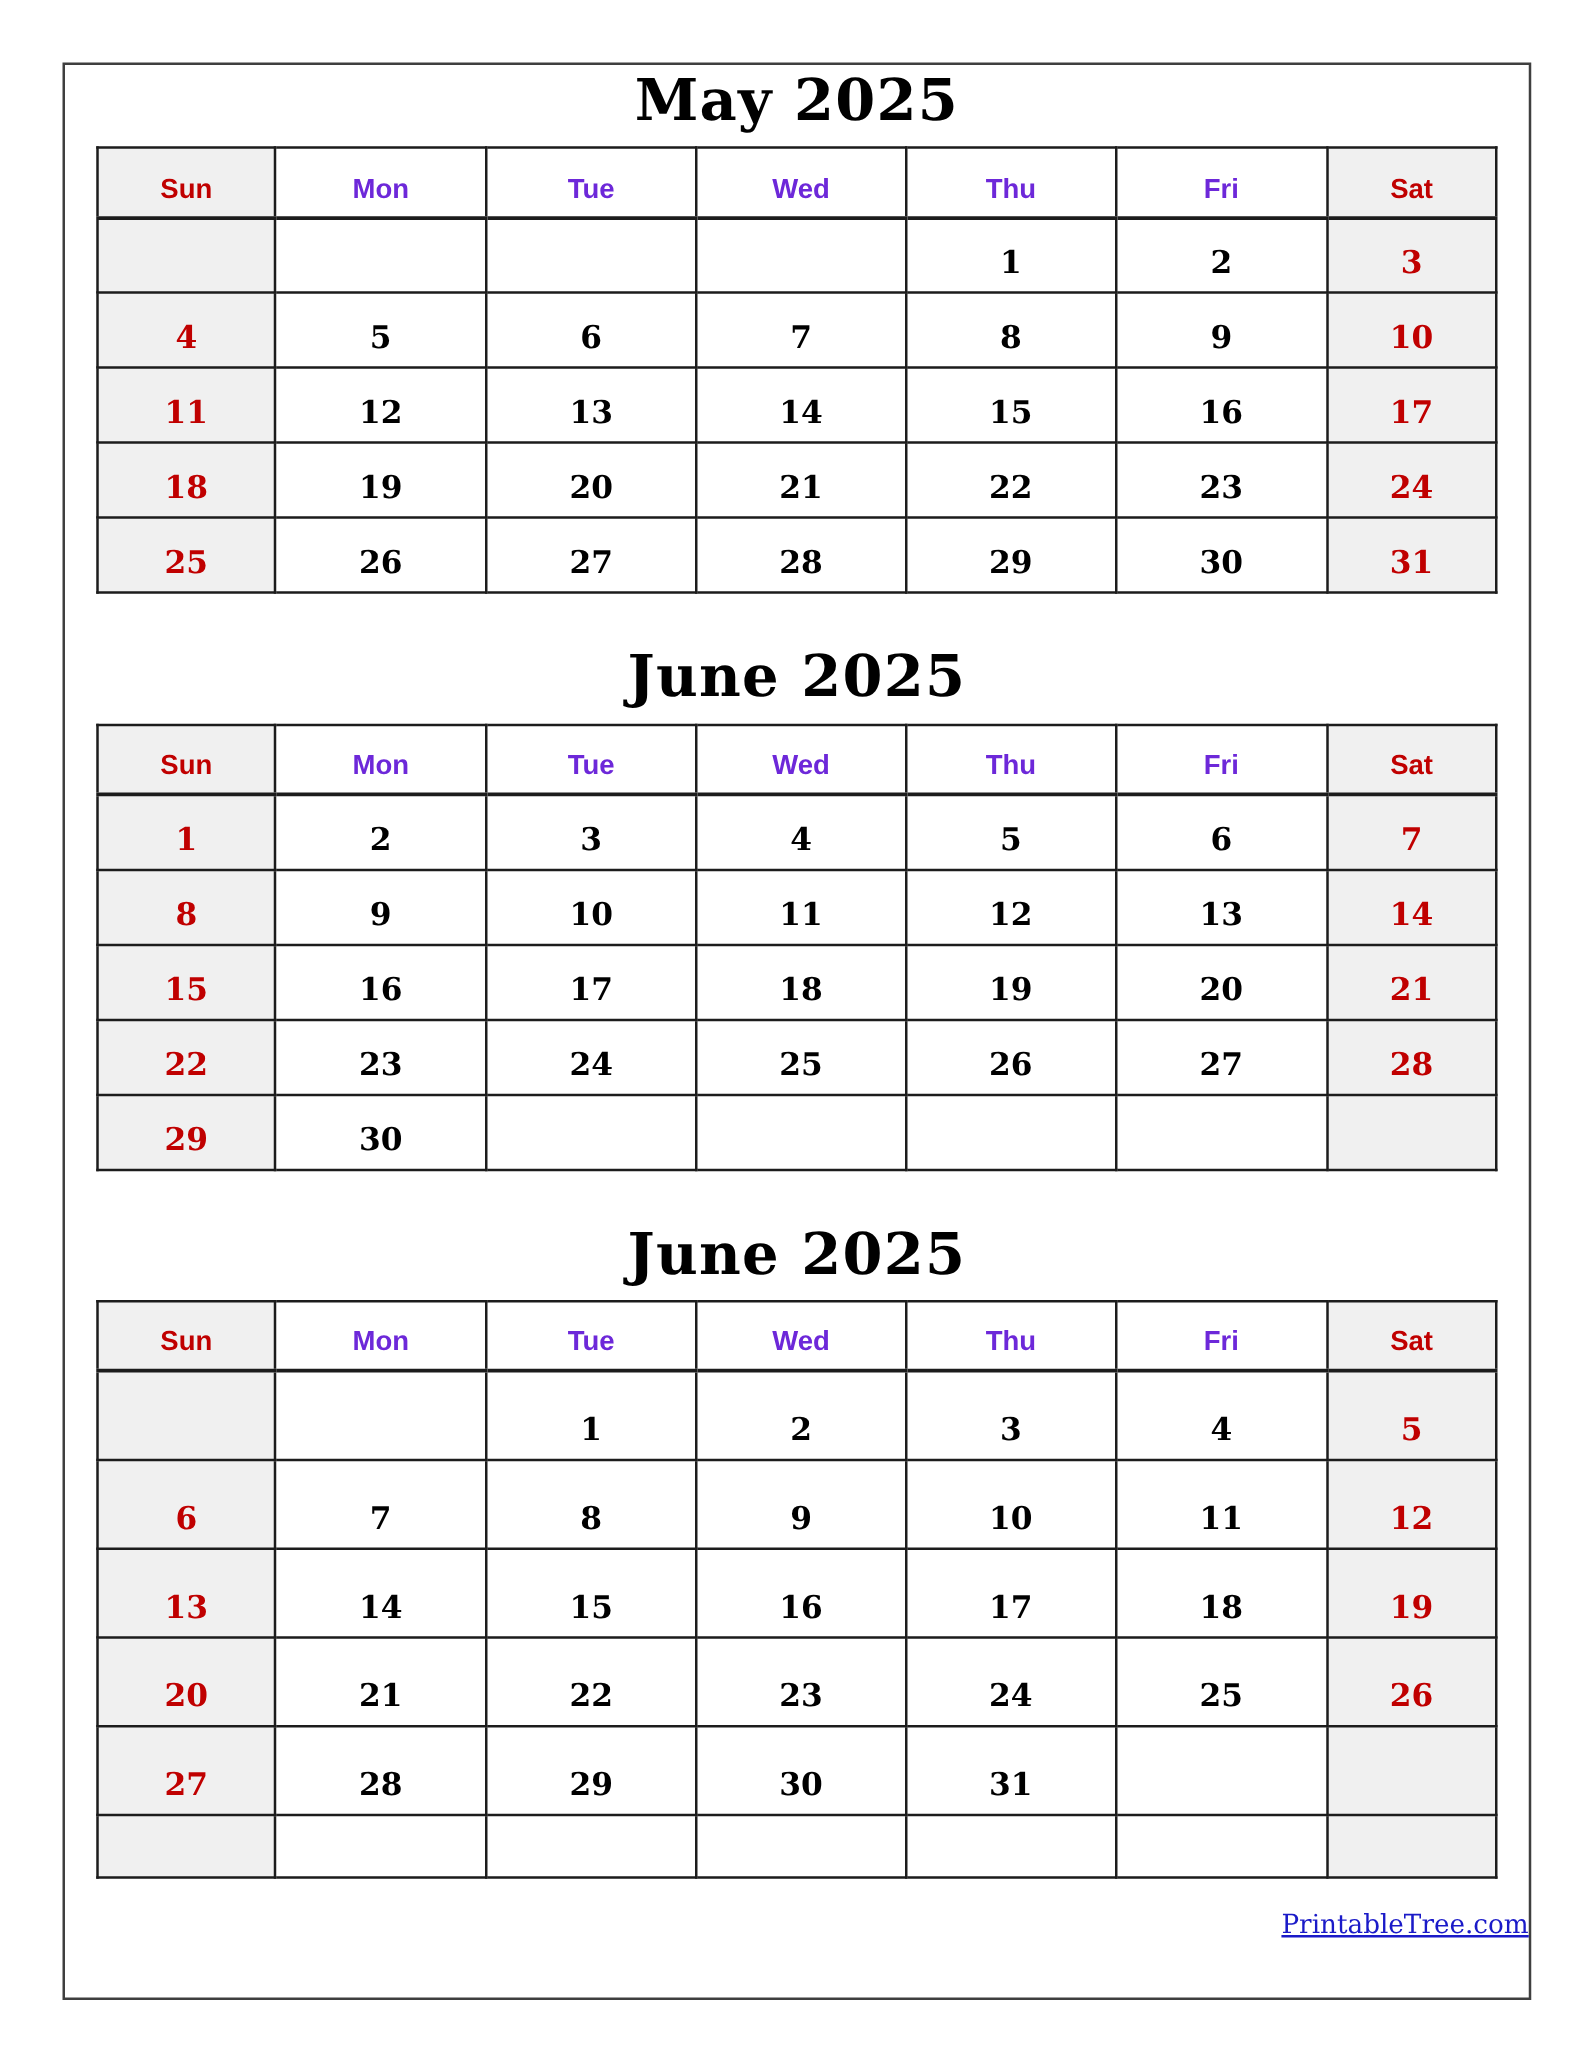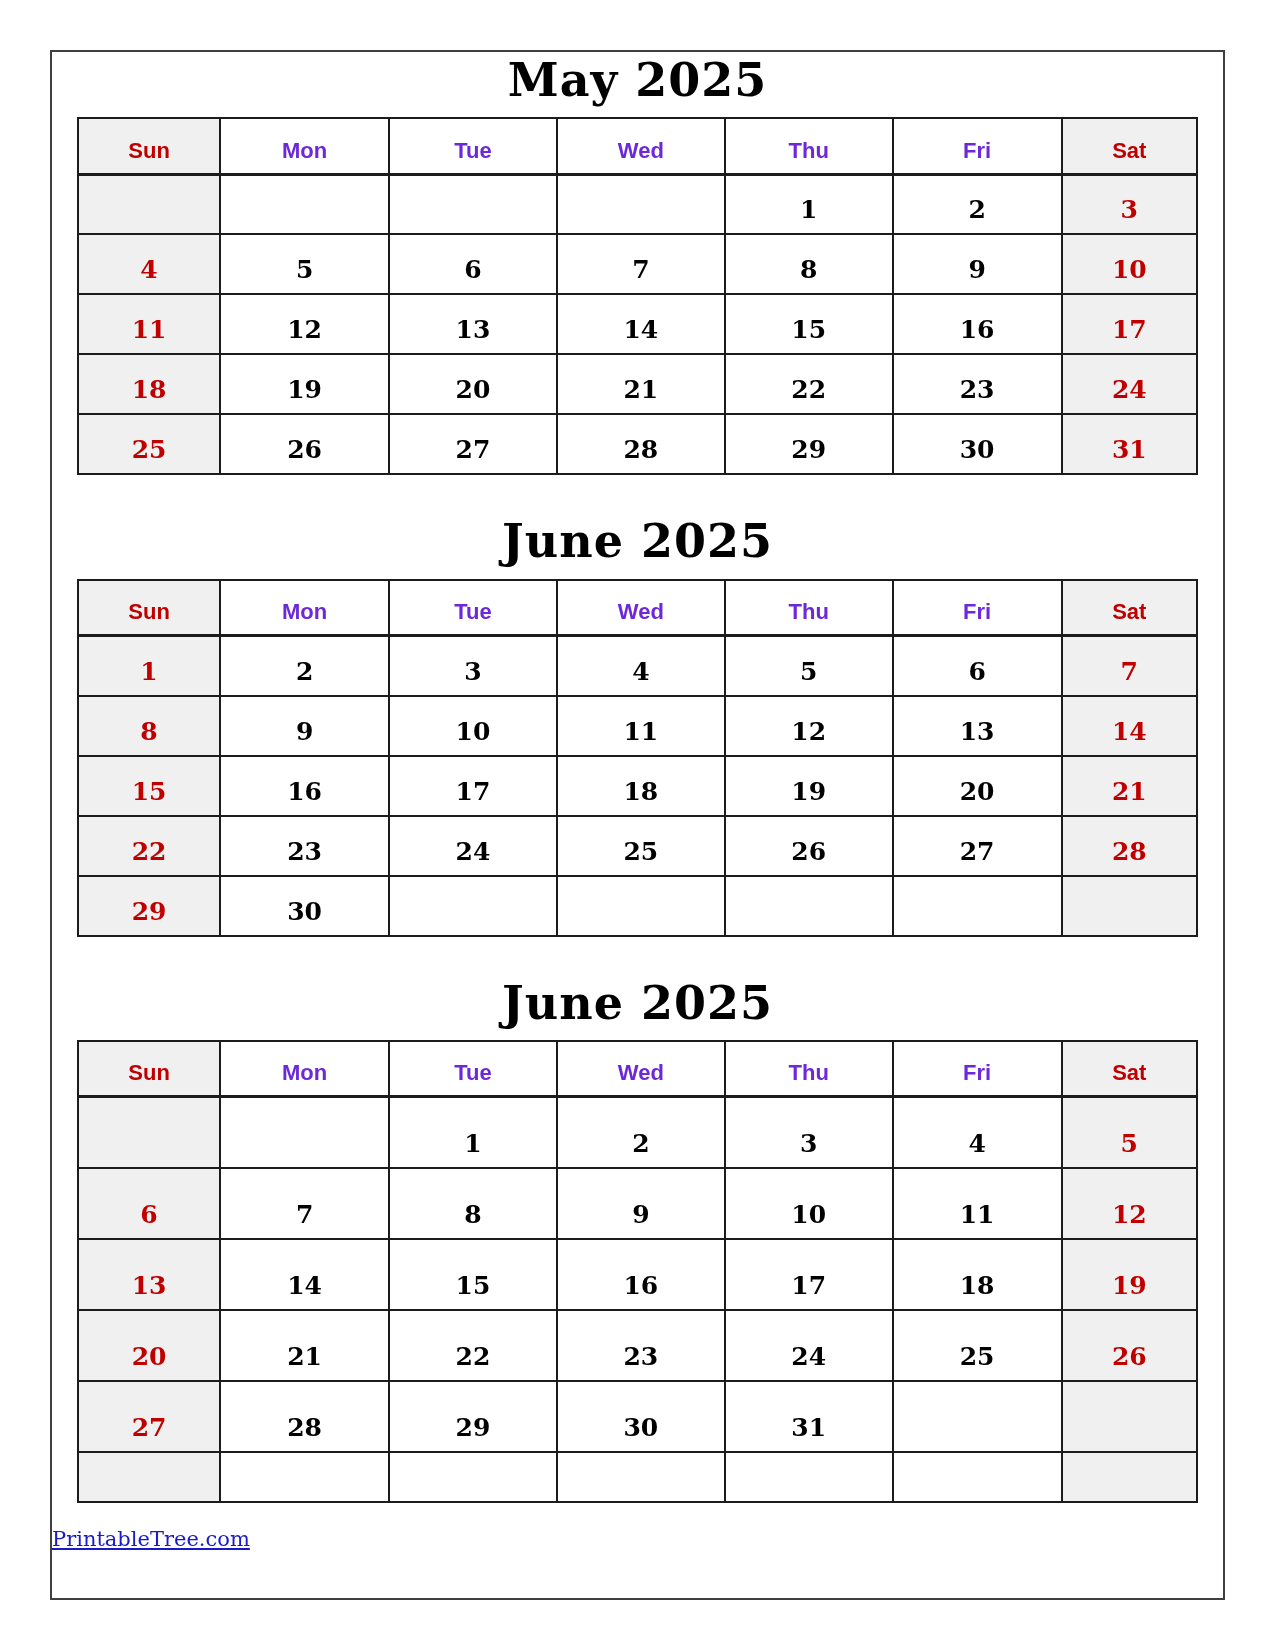--- a/index.html
+++ b/index.html
@@ -75,21 +75,21 @@
     text-align:center;
   }
   table.calendar th:nth-child(1),table.calendar td:nth-child(1){width:12.7%;}
   table.calendar th:nth-child(2),table.calendar td:nth-child(2){width:15.1%;}
   table.calendar th:nth-child(3),table.calendar td:nth-child(3){width:15.0%;}
   table.calendar th:nth-child(4),table.calendar td:nth-child(4){width:15.0%;}
   table.calendar th:nth-child(5),table.calendar td:nth-child(5){width:15.0%;}
   table.calendar th:nth-child(6),table.calendar td:nth-child(6){width:15.1%;}
   table.calendar th:nth-child(7),table.calendar td:nth-child(7){width:12.1%;}
   .footer{
-    text-align:left;
+    text-align:right;
     margin-top:24px;
   }
   .footer a{
     font-family:"DejaVu Serif",serif;
     font-size:21px;
     color:var(--link);
     text-decoration:underline;
   }
 </style>
 </head>

